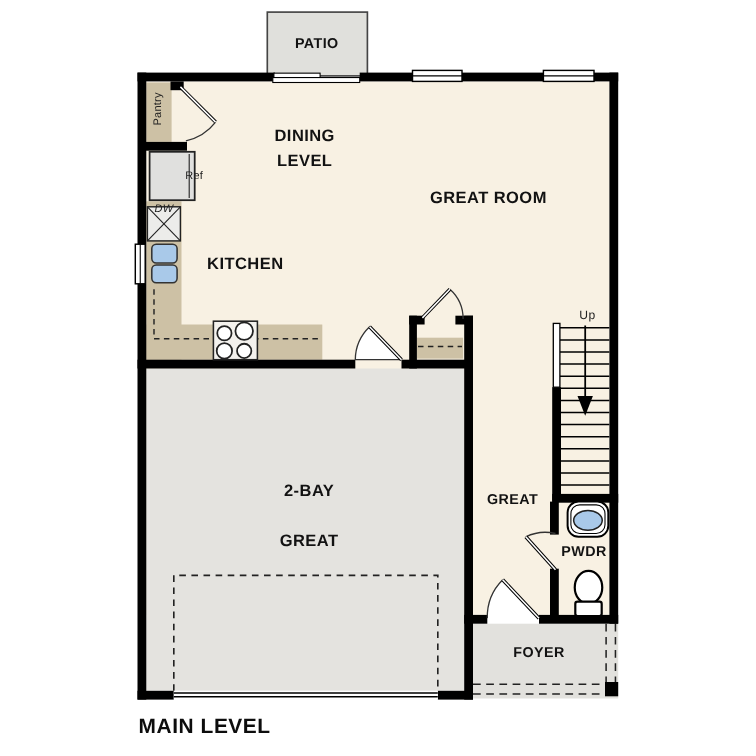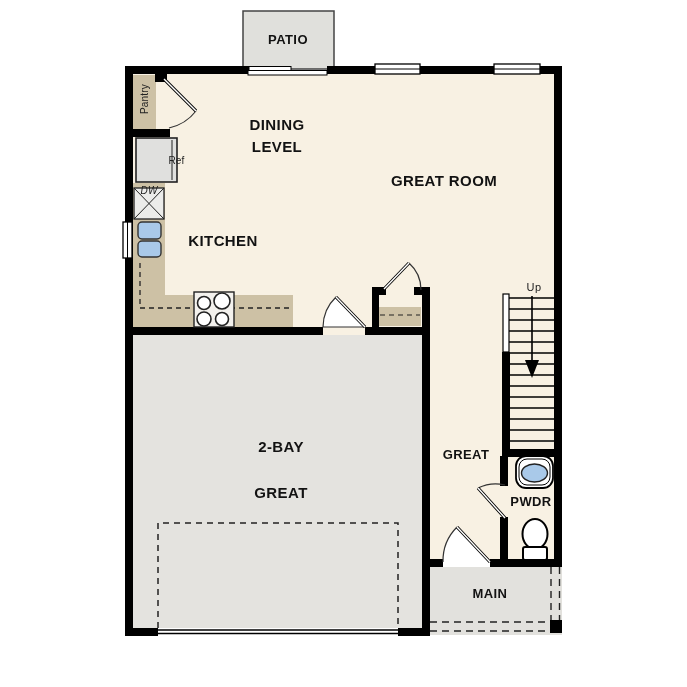--- a/index.html
+++ b/index.html
@@ -177,14 +177,15 @@
   <div class="lbl lbl-lg" style="left:277px;top:146px;">LEVEL</div>
   <div class="lbl lbl-lg" style="left:444px;top:180px;">GREAT ROOM</div>
   <div class="lbl lbl-sm" style="left:156px;top:160px;padding-left:41px;">Ref</div>
   <div class="lbl lbl-sm" style="left:149px;top:190px;font-style:italic;">DW</div>
   <div class="lbl lbl-lg" style="left:223px;top:240px;">KITCHEN</div>
   <div class="lbl lbl-up" style="left:534px;top:287px;">Up</div>
   <div class="lbl lbl-lg" style="left:281px;top:446px;">2-BAY</div>
   <div class="lbl lbl-lg" style="left:281px;top:492px;">GREAT</div>
   <div class="lbl lbl-md" style="left:466px;top:454px;">GREAT</div>
   <div class="lbl lbl-md" style="left:531px;top:501px;">PWDR</div>
-  <div class="lbl lbl-md" style="left:490px;top:593px;">MAIN</div>
+  <div class="lbl lbl-md" style="left:490px;top:593px;">FOYER</div>
+  <div class="lbl-title" style="left:126px;top:661px;">MAIN LEVEL</div>
 </div>
 
 </body></html>

